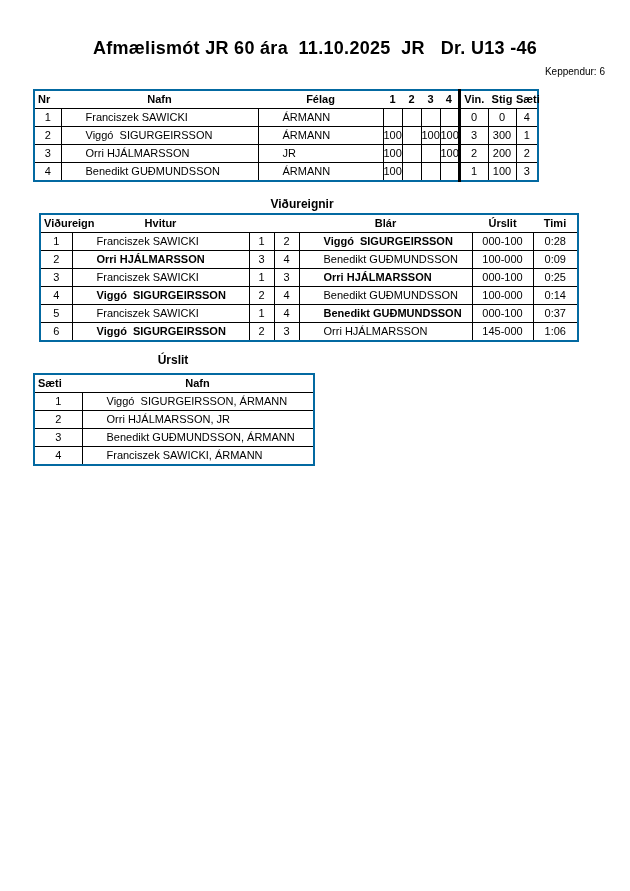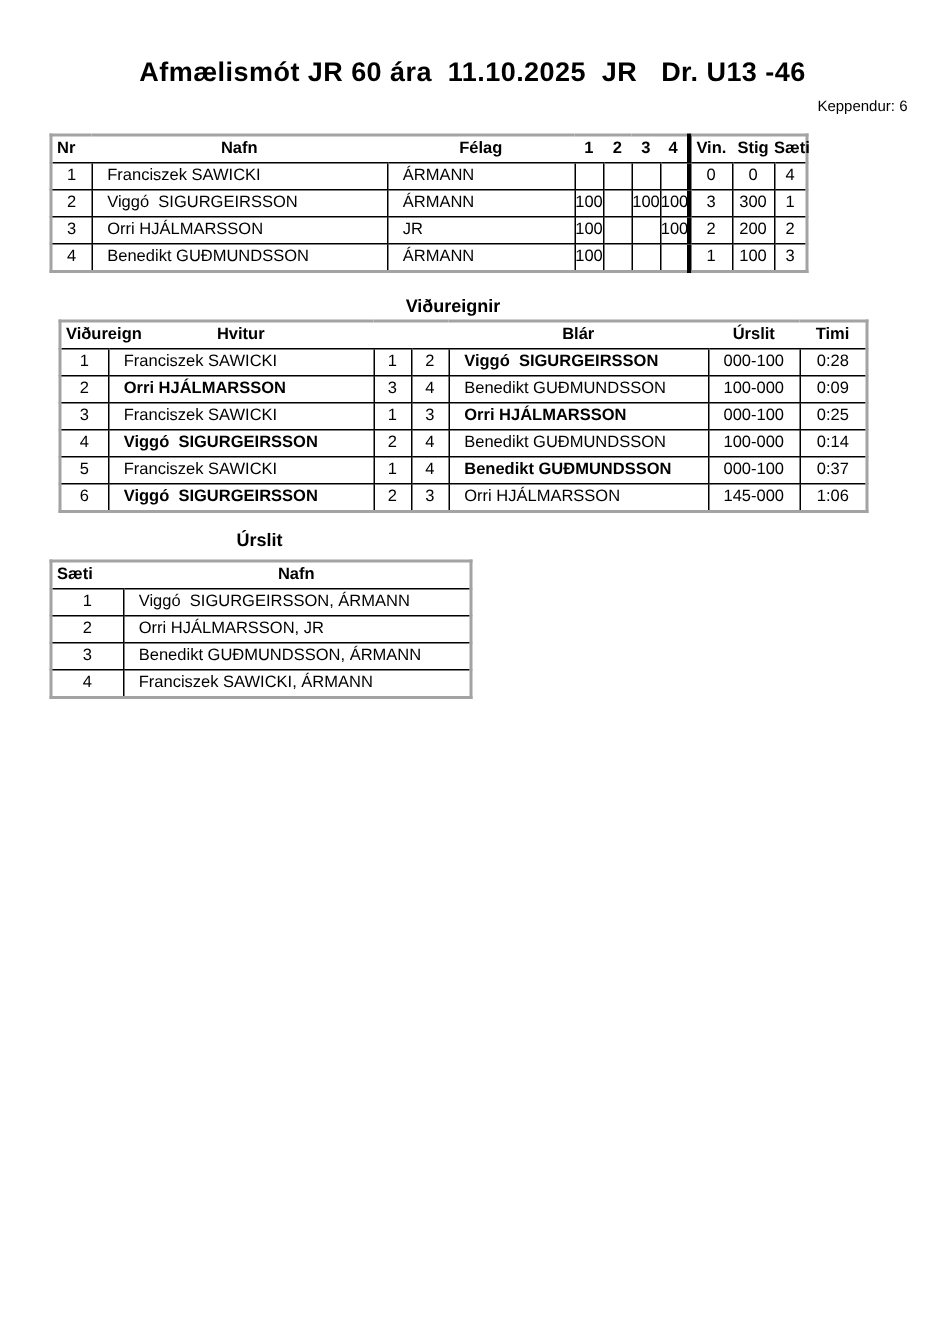--- a/index.html
+++ b/index.html
@@ -38,41 +38,41 @@
     top: 66px; right: 25px;
     font-size: 10px;
     white-space: pre;
   }
 
   table {
     position: absolute;
     border-collapse: collapse;
     table-layout: fixed;
     background: #fff;
-    border: 2px solid #a3a3a3;
+    border: 2px solid #0369a1;
   }
   th, td {
     padding: 0;
     font-size: 11px;
     line-height: 17px;
     height: 17px;
     white-space: pre;
     overflow: hidden;
     font-weight: normal;
   }
   th {
     font-weight: bold;
     border: 0;                      
     border-bottom: 1px solid #000;
     text-align: center;
     overflow: visible;
   }
   td { border: 1px solid #000; text-align: center; }
 
-  .l  { text-align: left; padding-left: 10px; }
+  .l  { text-align: left; padding-left: 24px; }
   .hl { text-align: left; padding-left: 3px; }   
   .grp { border-left: 3px solid #000 !important; } 
 
   #tbl-keppendur   { left: 33px; top: 89px;  width: 504px; }
   #tbl-vidureignir { left: 39px; top: 213px; width: 538px; }
   #tbl-urslit      { left: 33px; top: 373px; width: 280px; }
 
   .bold { font-weight: bold; }
 </style>
 </head>

